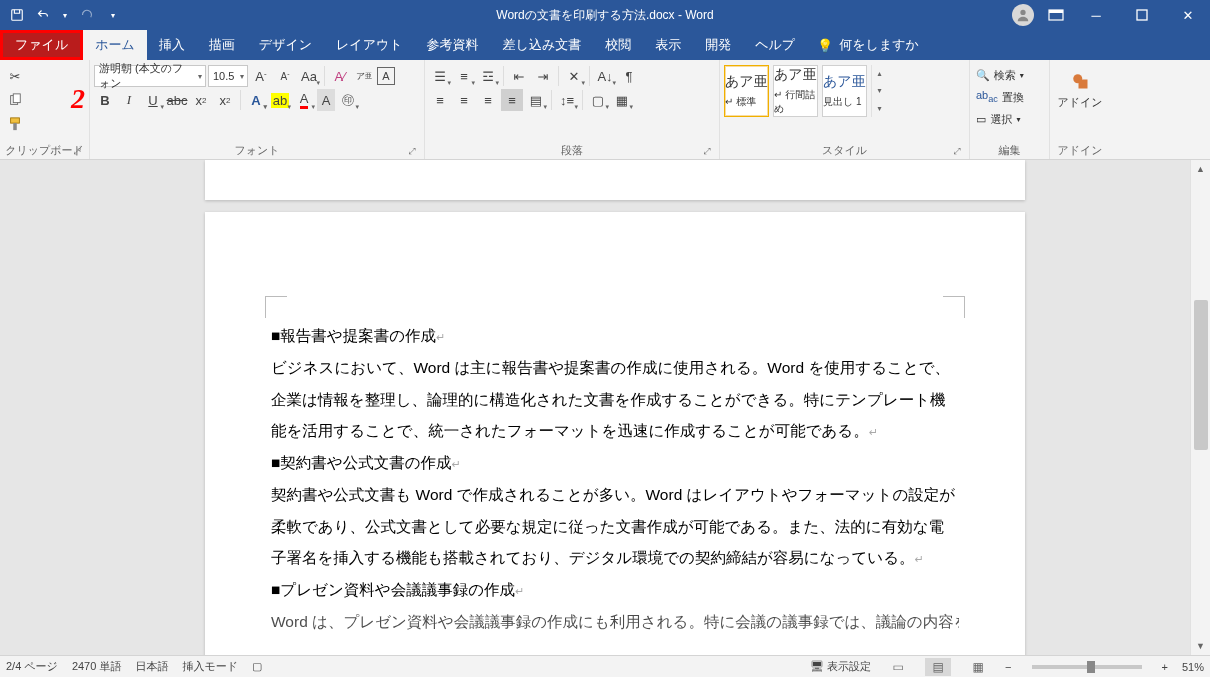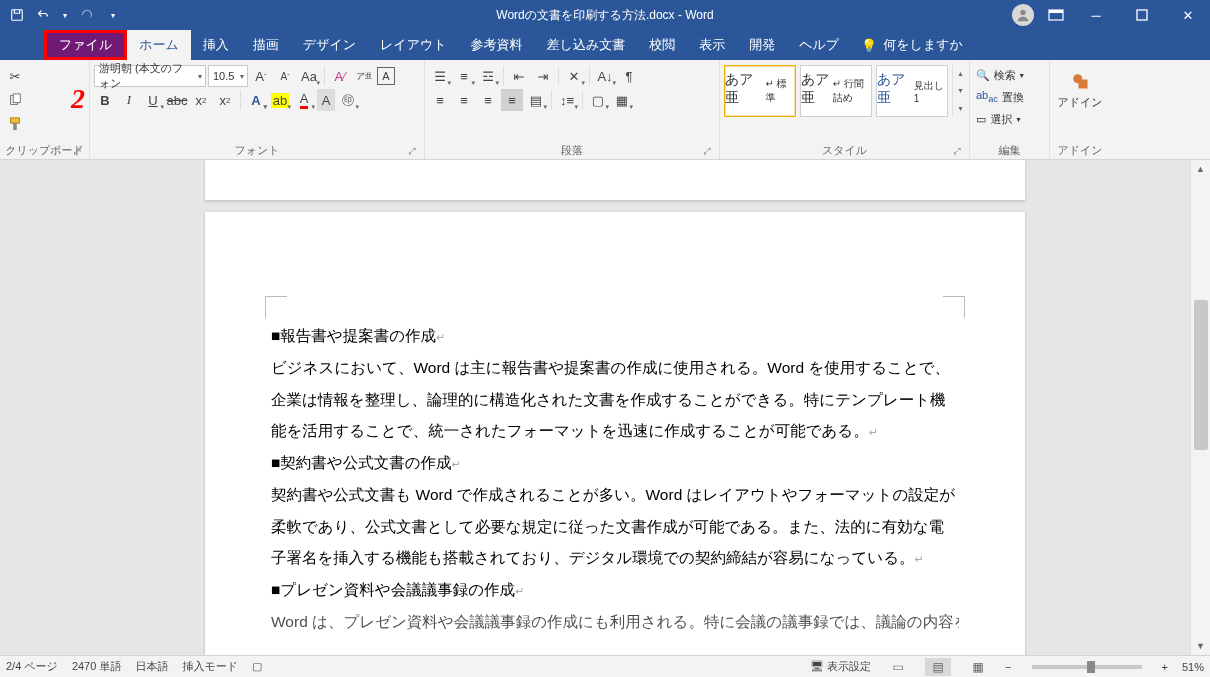--- a/index.html
+++ b/index.html
@@ -13,21 +13,21 @@
 .titlebar-right { position: absolute; right: 0; display: flex; align-items: center; gap: 2px; }
 .sys-btn { width: 44px; height: 28px; display: flex; align-items: center; justify-content: center; color: #fff; font-size: 13px; }
 .sys-btn.close { width: 44px; }
 .user-circle { width: 22px; height: 22px; border-radius: 50%; background: #d8d8d8; display: flex; align-items: center; justify-content: center; margin-right: 4px; }
 .user-circle svg { width: 14px; height: 14px; fill: #888; }
 .ribbon-display { width: 32px; height: 28px; display:flex; align-items:center; justify-content:center; color:#fff; font-size:13px; }
 
 
 .tabs { height: 30px; background: #2b579a; display: flex; align-items: stretch; color: #fff; font-size: 13px; }
 .tab { padding: 0 12px; display: flex; align-items: center; cursor: pointer; position: relative; }
-.tab.file { background: #701a75; border: 3px solid #ff0000; margin-left: 44px; }
+.tab.file { background: #b91c1c; border: 3px solid #ff0000; }
 .tab.active { background: #f3f3f3; color: #2b579a; }
 .tell-me { display:flex; align-items:center; gap:6px; padding: 0 10px; }
 .bulb { font-size: 13px; }
 
 
 .ribbon { height: 100px; background: #f3f3f3; border-bottom: 1px solid #d4d4d4; display: flex; position: relative; }
 .group { border-right: 1px solid #e1e1e1; display: flex; flex-direction: column; padding: 2px 4px 0 4px; }
 .group-content { flex: 1; display: flex; align-items: flex-start; gap: 2px; padding-top: 3px; }
 .group-label { height: 18px; display: flex; align-items: center; justify-content: center; font-size: 11px; color: #666; position: relative; }
 .dialog-launcher { position: absolute; right: 2px; bottom: 2px; width: 12px; height: 12px; font-size: 9px; color: #666; display:flex; align-items:center; justify-content:center; }
@@ -37,21 +37,21 @@
 
 .rows { display: flex; flex-direction: column; gap: 2px; }
 .row { display: flex; align-items: center; gap: 2px; height: 22px; }
 .combo { height: 22px; border: 1px solid #c8c8c8; background: #fff; font-size: 11px; padding: 0 14px 0 4px; display: flex; align-items: center; position: relative; color: #333; }
 .combo::after { content: "▾"; font-size: 8px; color: #666; position: absolute; right: 3px; }
 .ico { width: 22px; height: 22px; display: flex; align-items: center; justify-content: center; font-size: 13px; color: #444; position: relative; }
 .ico.dd::after { content: "▾"; font-size: 7px; color: #666; position: absolute; right: 0; bottom: 0; }
 .sep { width: 1px; height: 20px; background: #ddd; margin: 0 2px; }
 
 .style-gallery { display: flex; gap: 4px; }
-.style-box { width: 72px; height: 52px; border: 1px solid #d0d0d0; background: #fff; display: flex; flex-direction: row; align-items: center; justify-content: center; font-size: 10px; color: #333; }
+.style-box { width: 45px; height: 52px; border: 1px solid #d0d0d0; background: #fff; display: flex; flex-direction: column; align-items: flex-start; justify-content: center; font-size: 10px; color: #333; }
 .style-box.sel { border: 1px solid #f0b000; box-shadow: inset 0 0 0 1px #f9dca0; }
 .style-sample { font-size: 14px; color: #333; margin-bottom: 4px; }
 .style-box .style-label { font-size: 10px; }
 .style-more { width: 16px; display: flex; flex-direction: column; justify-content: space-around; align-items: center; font-size: 8px; color: #666; border-left: 1px solid #e1e1e1; height: 52px; }
 
 .edit-item { display: flex; align-items: center; gap: 4px; font-size: 11px; color: #333; height: 20px; padding: 0 2px; }
 
 
 .anno-box { position: absolute; border: 4px solid #ff0000; pointer-events: none; }
 .anno-circle { position: absolute; width: 42px; height: 42px; border: 4px solid #ff0000; border-radius: 50%; display: flex; align-items: center; justify-content: center; font-size: 26px; font-weight: bold; color: #ff0000; background: #fff; font-style: italic; font-family: Georgia, serif; pointer-events: none; }

